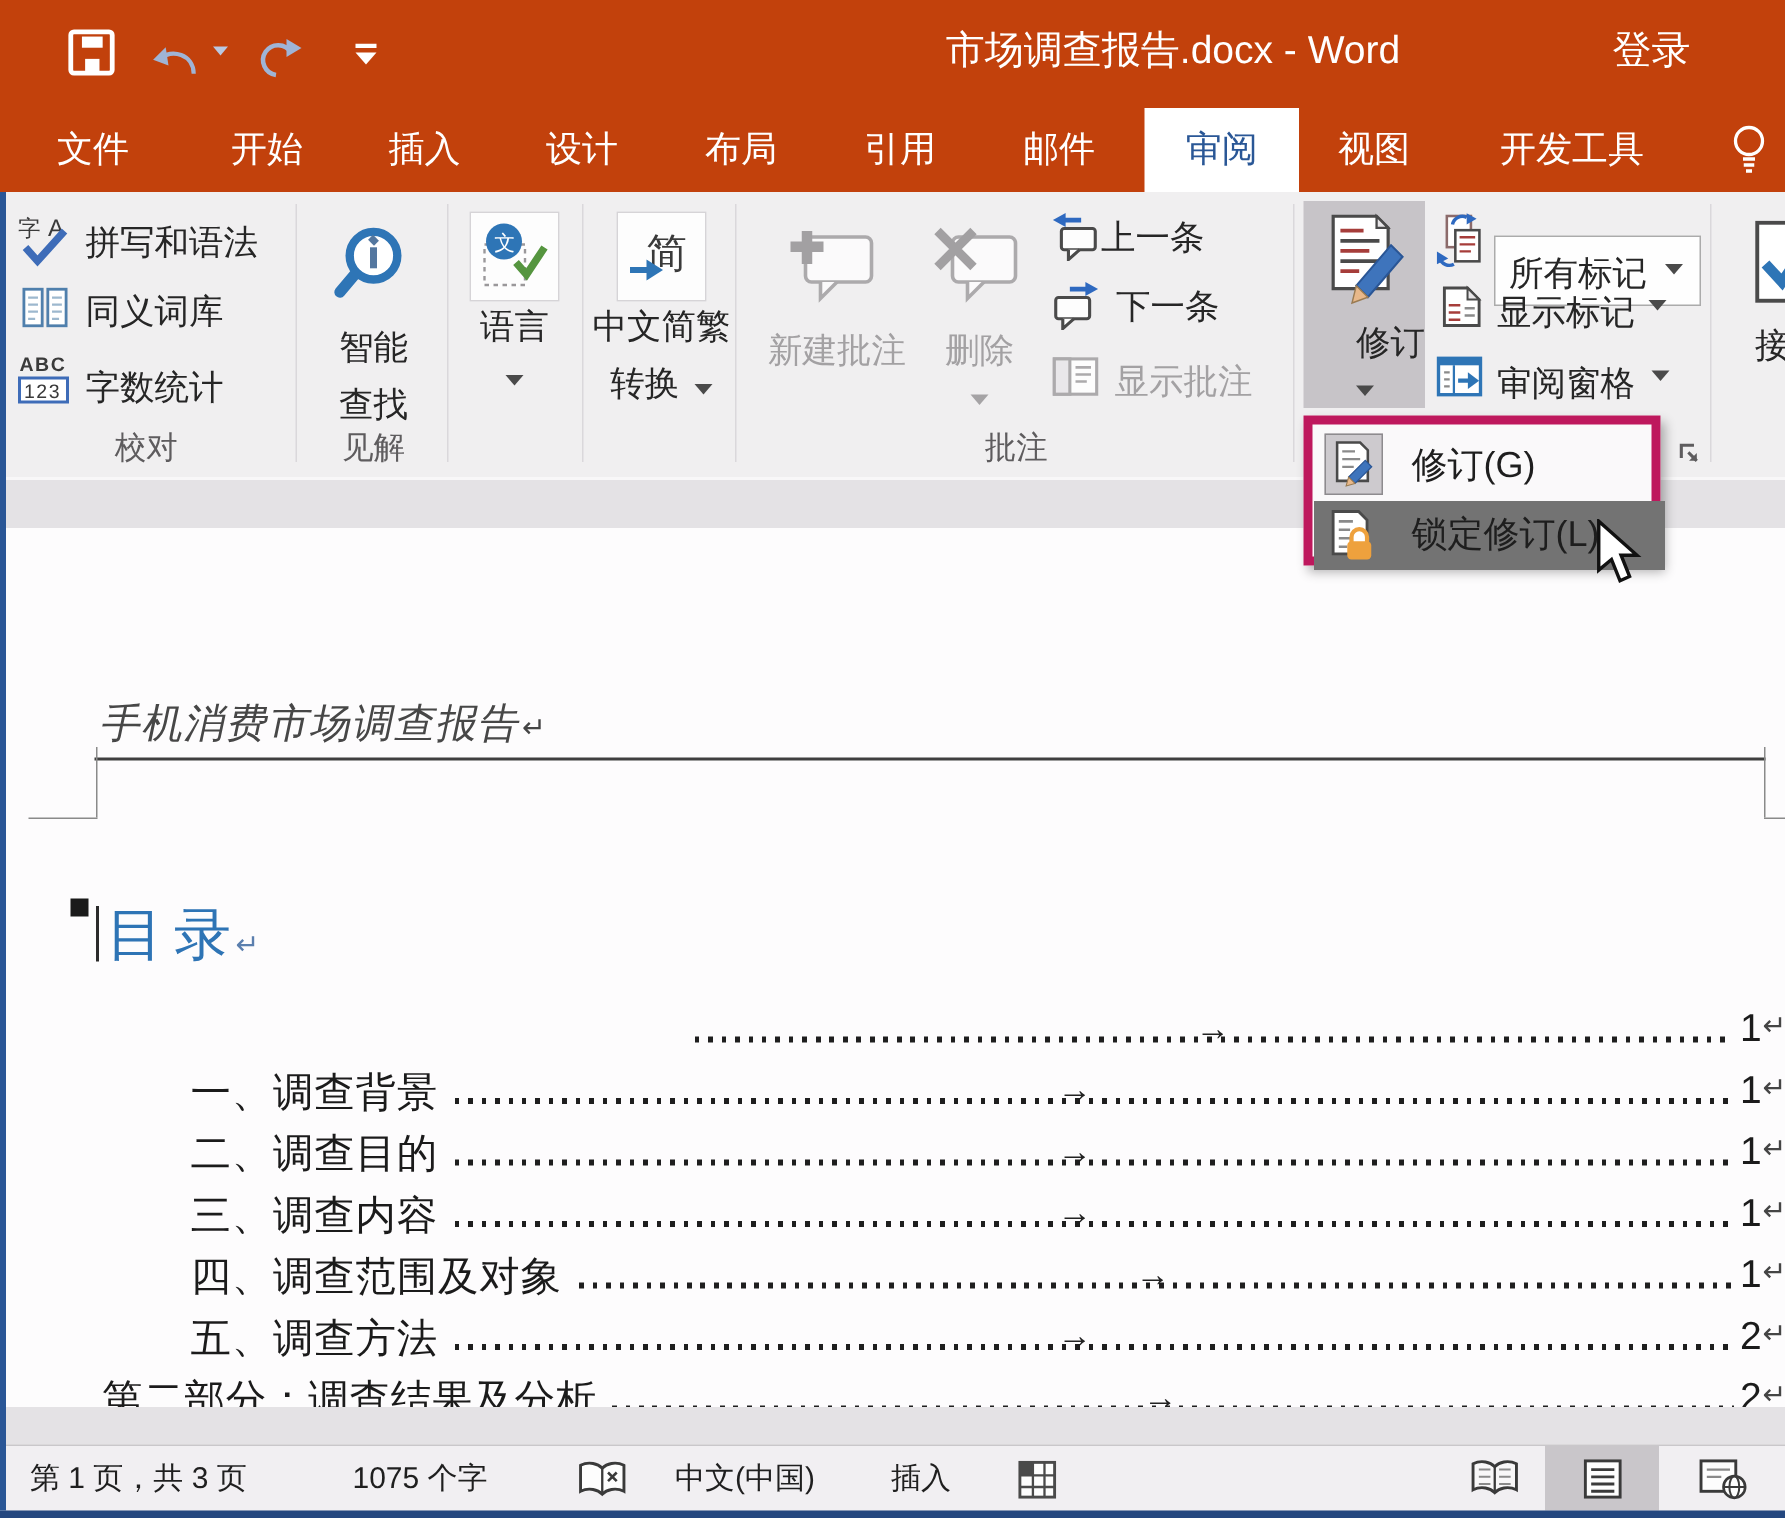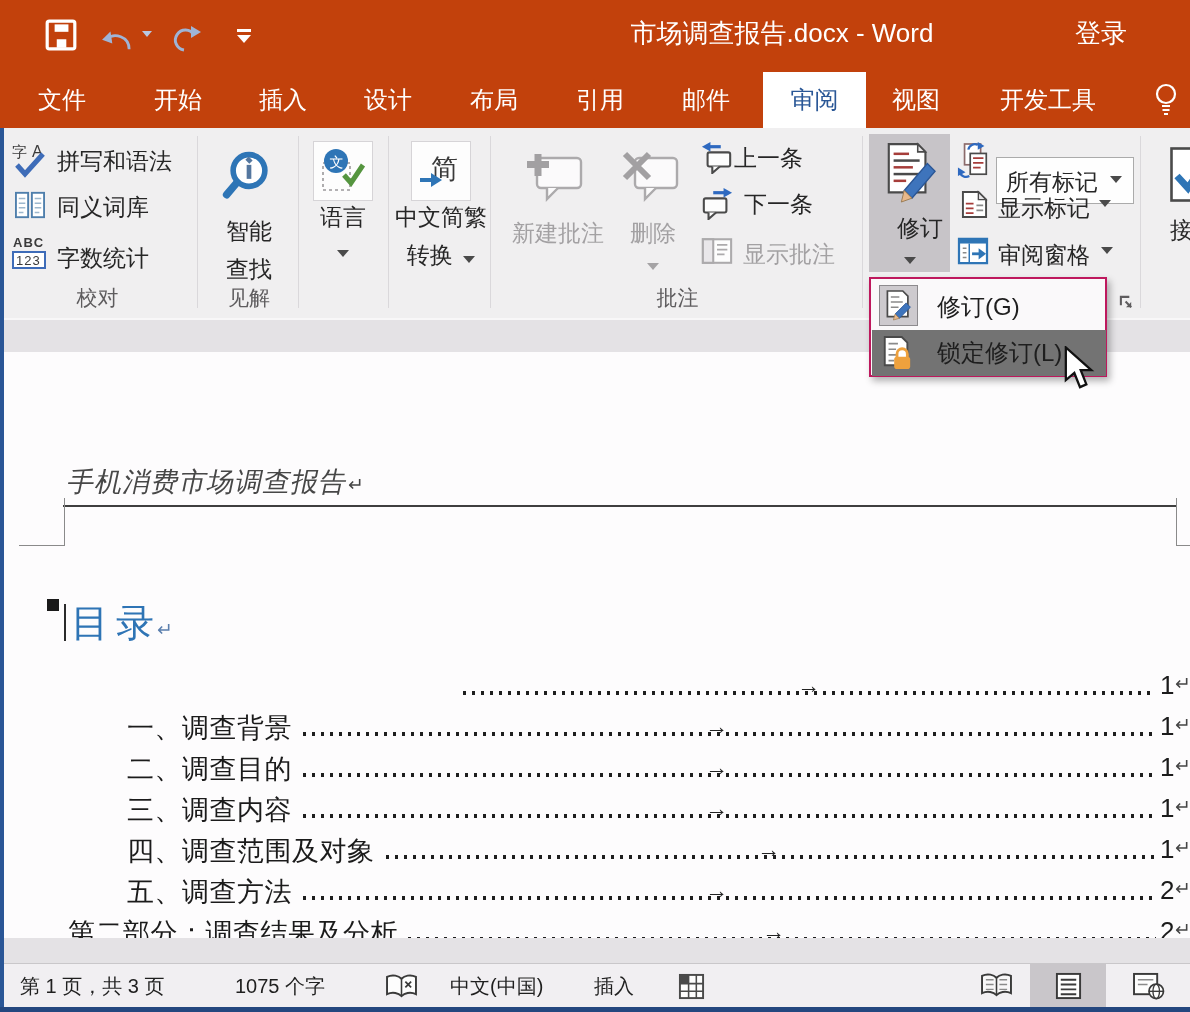--- a/index.html
+++ b/index.html
@@ -17,21 +17,21 @@
   .rlabel{position:absolute;font-size:21px;color:#5E5C5E;text-align:center;}
   .rtext{font-size:23px;color:#262626;white-space:nowrap;}
   .rtext.dis{color:#A3A1A3;}
   .bigbtn{position:absolute;text-align:center;}
   .chev{width:0;height:0;border-left:6px solid transparent;border-right:6px solid transparent;border-top:7px solid #4A4A4A;}
   .chev.dis{border-top-color:#A5A3A5;}
   .iconbox{position:absolute;background:#FDFDFD;border:1px solid #D6D4D7;}
   .pressed{position:absolute;background:#C7C4C8;}
   .combo{position:absolute;background:#FEFEFE;border:1px solid #ABABAB;}
   
-  #tcmenu{left:869px;top:277px;width:238px;height:100px;background:#FAF9FA;border:2px solid #be185d;
+  #tcmenu{left:869px;top:277px;width:238px;height:100px;background:#FAF9FA;border:6px solid #be185d;
           box-shadow:3px 4px 7px rgba(0,0,0,0.3);z-index:40;box-sizing:border-box;}
   .menurow{position:absolute;left:1px;width:234px;height:46px;}
   .menurow.hl{background:#737373;}
   .menutext{position:absolute;left:65px;font-size:24px;color:#1E1E1E;line-height:46px;white-space:nowrap;}
   
   #docarea{left:4px;top:320px;width:1186px;height:643px;}
   #page{position:absolute;left:0;top:32px;width:1186px;height:586px;background:#FDFCFD;overflow:hidden;}
   .mark{position:absolute;background:#8A8A8A;}
   #pgheader{display:inline-block;font-size:27px;color:#474747;letter-spacing:1px;transform:skewX(-12deg);white-space:nowrap;}
   .pilcrow{font-size:19px;color:#454545;}
@@ -226,21 +226,21 @@
         <polygon points="6,2 36,2 44,10 44,52 6,52" fill="#FFFFFF" stroke="#4A4A4A" stroke-width="2.2"></polygon>
         <polygon points="36,2 36,10 44,10" fill="#E8E6E8" stroke="#4A4A4A" stroke-width="1.6"></polygon>
         <path d="M11,12 h16" stroke="#A63D3A" stroke-width="2.6"></path>
         <path d="M11,19 h27" stroke="#4A4A4A" stroke-width="2.6"></path>
         <path d="M11,26 h20" stroke="#A63D3A" stroke-width="2.6"></path>
         <path d="M11,33 h27" stroke="#4A4A4A" stroke-width="2.6"></path>
         <path d="M11,40 h13" stroke="#A63D3A" stroke-width="2.6"></path>
         <polygon points="46,22 54,30 30,58 22,50" fill="#3E74BC" stroke="#2A5696" stroke-width="1.4"></polygon>
         <polygon points="22,50 30,58 19,62" fill="#E8B88A" stroke="#9A7B52" stroke-width="1"></polygon>
       </svg>
-      <div class="rtext" style="text-align:left;margin-top:3px;padding-left:28px;">修订</div>
+      <div class="rtext" style="text-align:right;margin-top:3px;padding-left:28px;">修订</div>
       <div class="chev" style="margin:13px auto 0;"></div>
     </div>
     <div class="abs" style="left:957px;top:14px;">
       <svg width="34" height="38" viewBox="0 0 36 40">
         <rect x="8" y="2" width="17" height="22" fill="#FFFFFF" stroke="#8C6B6B" stroke-width="1.8"></rect>
         <rect x="14" y="12" width="17" height="22" fill="#FFFFFF" stroke="#4A4A4A" stroke-width="1.8"></rect>
         <path d="M17,17 h11 M17,22 h11 M17,27 h8" stroke="#A63D3A" stroke-width="1.7"></path>
         <path d="M12,8 a7,7 0 0 1 10,-5" fill="none" stroke="#2E69C0" stroke-width="2.4"></path>
         <polygon points="22,0 29,4 22,8" fill="#2E69C0"></polygon>
         <path d="M13,36 a7,7 0 0 1 -10,-4" fill="none" stroke="#2E69C0" stroke-width="2.4"></path>

